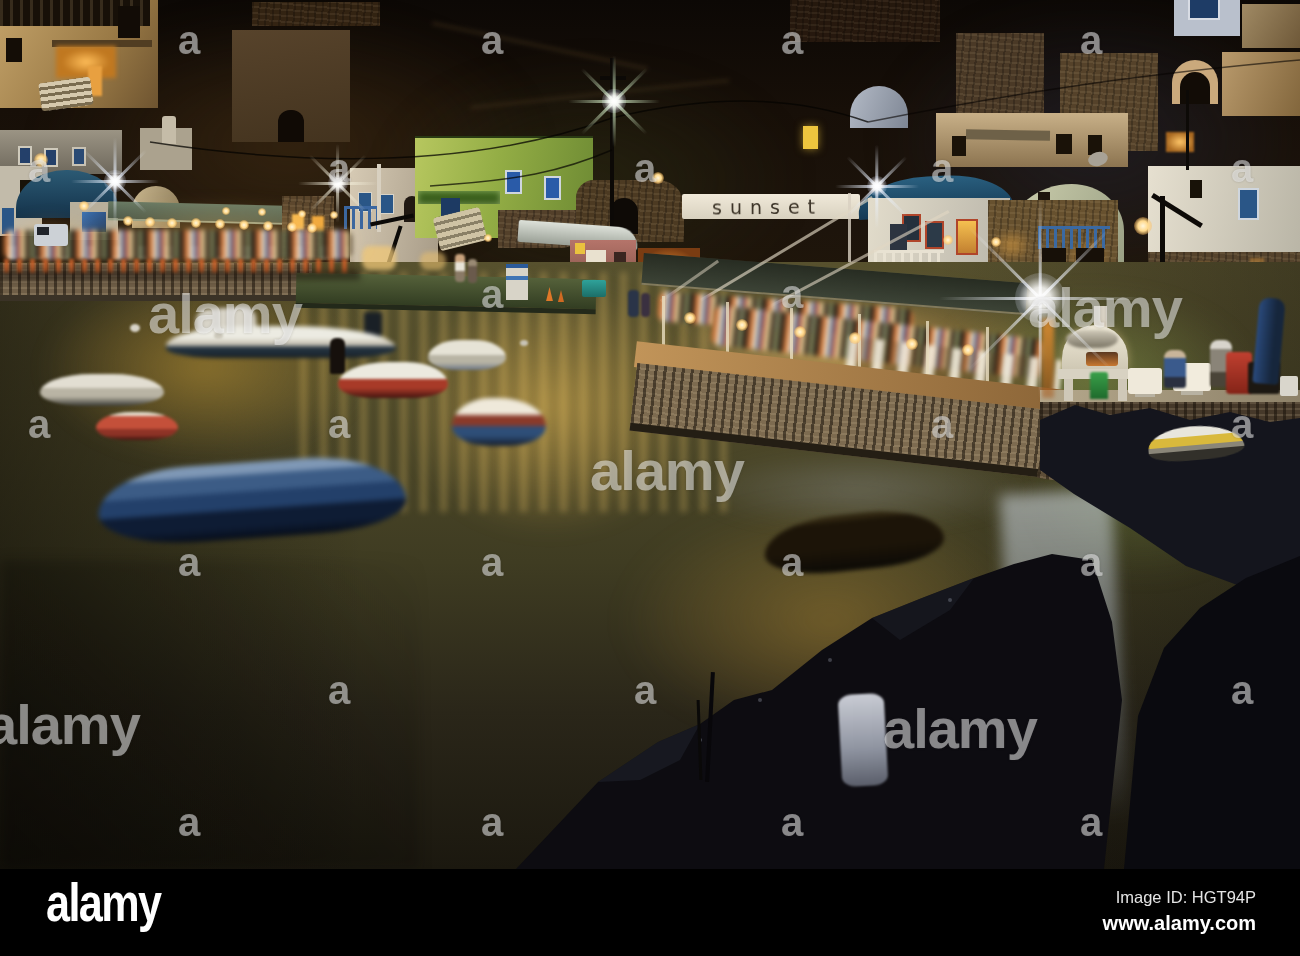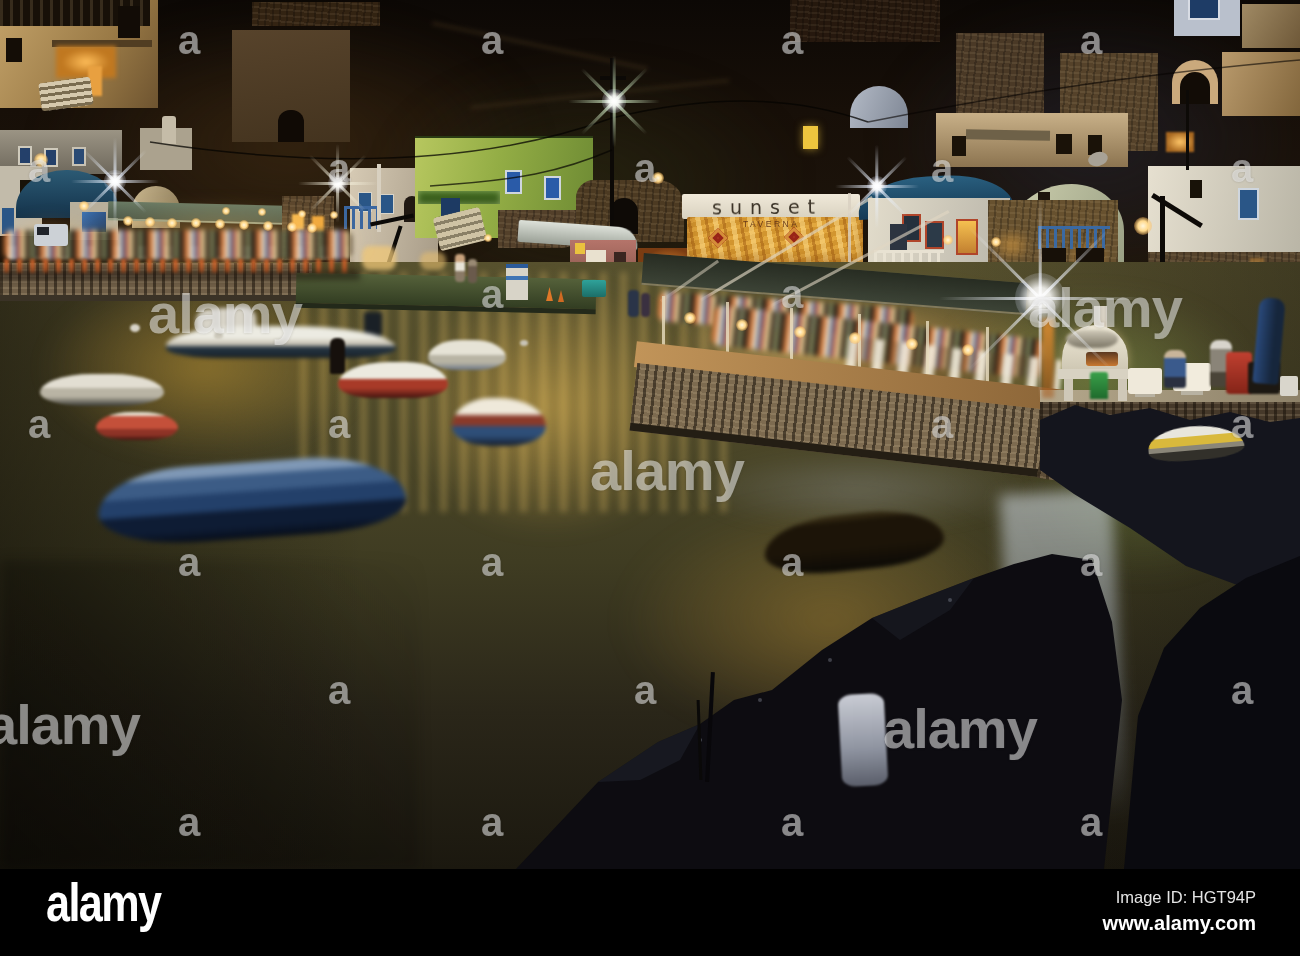--- a/index.html
+++ b/index.html
@@ -132,25 +132,20 @@
   <div class="win" style="left:586px;top:250px;width:20px;height:36px;background:#e9e1cf;"></div>
   <div class="win" style="left:575px;top:243px;width:10px;height:11px;background:#eac23e;"></div>
   <div class="win" style="left:614px;top:252px;width:12px;height:14px;background:#3a2620;"></div>
   <div class="b" style="left:638px;top:248px;width:62px;height:52px;background:radial-gradient(closest-side,#f59a38,#7a3c12);"></div>
   <div class="b" style="left:650px;top:264px;width:24px;height:28px;background:#ffb14e;border:3px solid #5a2c10;border-bottom:none;border-radius:12px 12px 0 0;filter:blur(.5px);"></div>
   <div class="b" style="left:638px;top:288px;width:62px;height:12px;background:#2e1c10;"></div>
 
   <div class="signband">
     <span class="signtxt">sunset</span>
   </div>
-  <div class="b tex-mosaic" style="left:687px;top:217px;width:176px;height:53px;border-radius:2px;box-shadow:inset 0 -10px 14px rgba(120,60,10,.5);">
-    <span class="subtxt">TAVERNA</span>
-    <span class="dia" style="left:24px;top:14px;"></span>
-    <span class="dia" style="left:100px;top:13px;"></span>
-  </div>
   <div class="b" style="left:687px;top:268px;width:180px;height:18px;background:rgba(20,12,6,.55);filter:blur(2px);"></div>
   <div class="b" style="left:848px;top:193px;width:3px;height:95px;background:#d8d0c0;opacity:.8;"></div>
 
   <div class="b" style="left:858px;top:176px;width:155px;height:40px;background:linear-gradient(180deg,#2a6080,#153a55);border-radius:70px 70px 0 0/34px 34px 0 0;transform:rotate(-3deg);"></div>
   <div class="b" style="left:868px;top:198px;width:142px;height:96px;background:linear-gradient(100deg,#e2dccb,#b8b4a8);"></div>
   <div class="win" style="left:902px;top:214px;width:15px;height:24px;background:#24303c;border:2px solid #b0452a;"></div>
   <div class="win" style="left:925px;top:221px;width:15px;height:24px;background:#2c3a48;border:2px solid #b0452a;"></div>
   <div class="win" style="left:956px;top:219px;width:18px;height:32px;background:linear-gradient(180deg,#f5c050,#c28030);border:2px solid #b0452a;filter:blur(.4px);"></div>
   <div class="win" style="left:890px;top:224px;width:17px;height:28px;background:#2c3440;"></div>
   <div class="b" style="left:874px;top:250px;width:70px;height:30px;background:repeating-linear-gradient(90deg,#e8e2d2 0 3px,rgba(0,0,0,0) 3px 9px);border-top:3px solid #e8e2d2;"></div>

